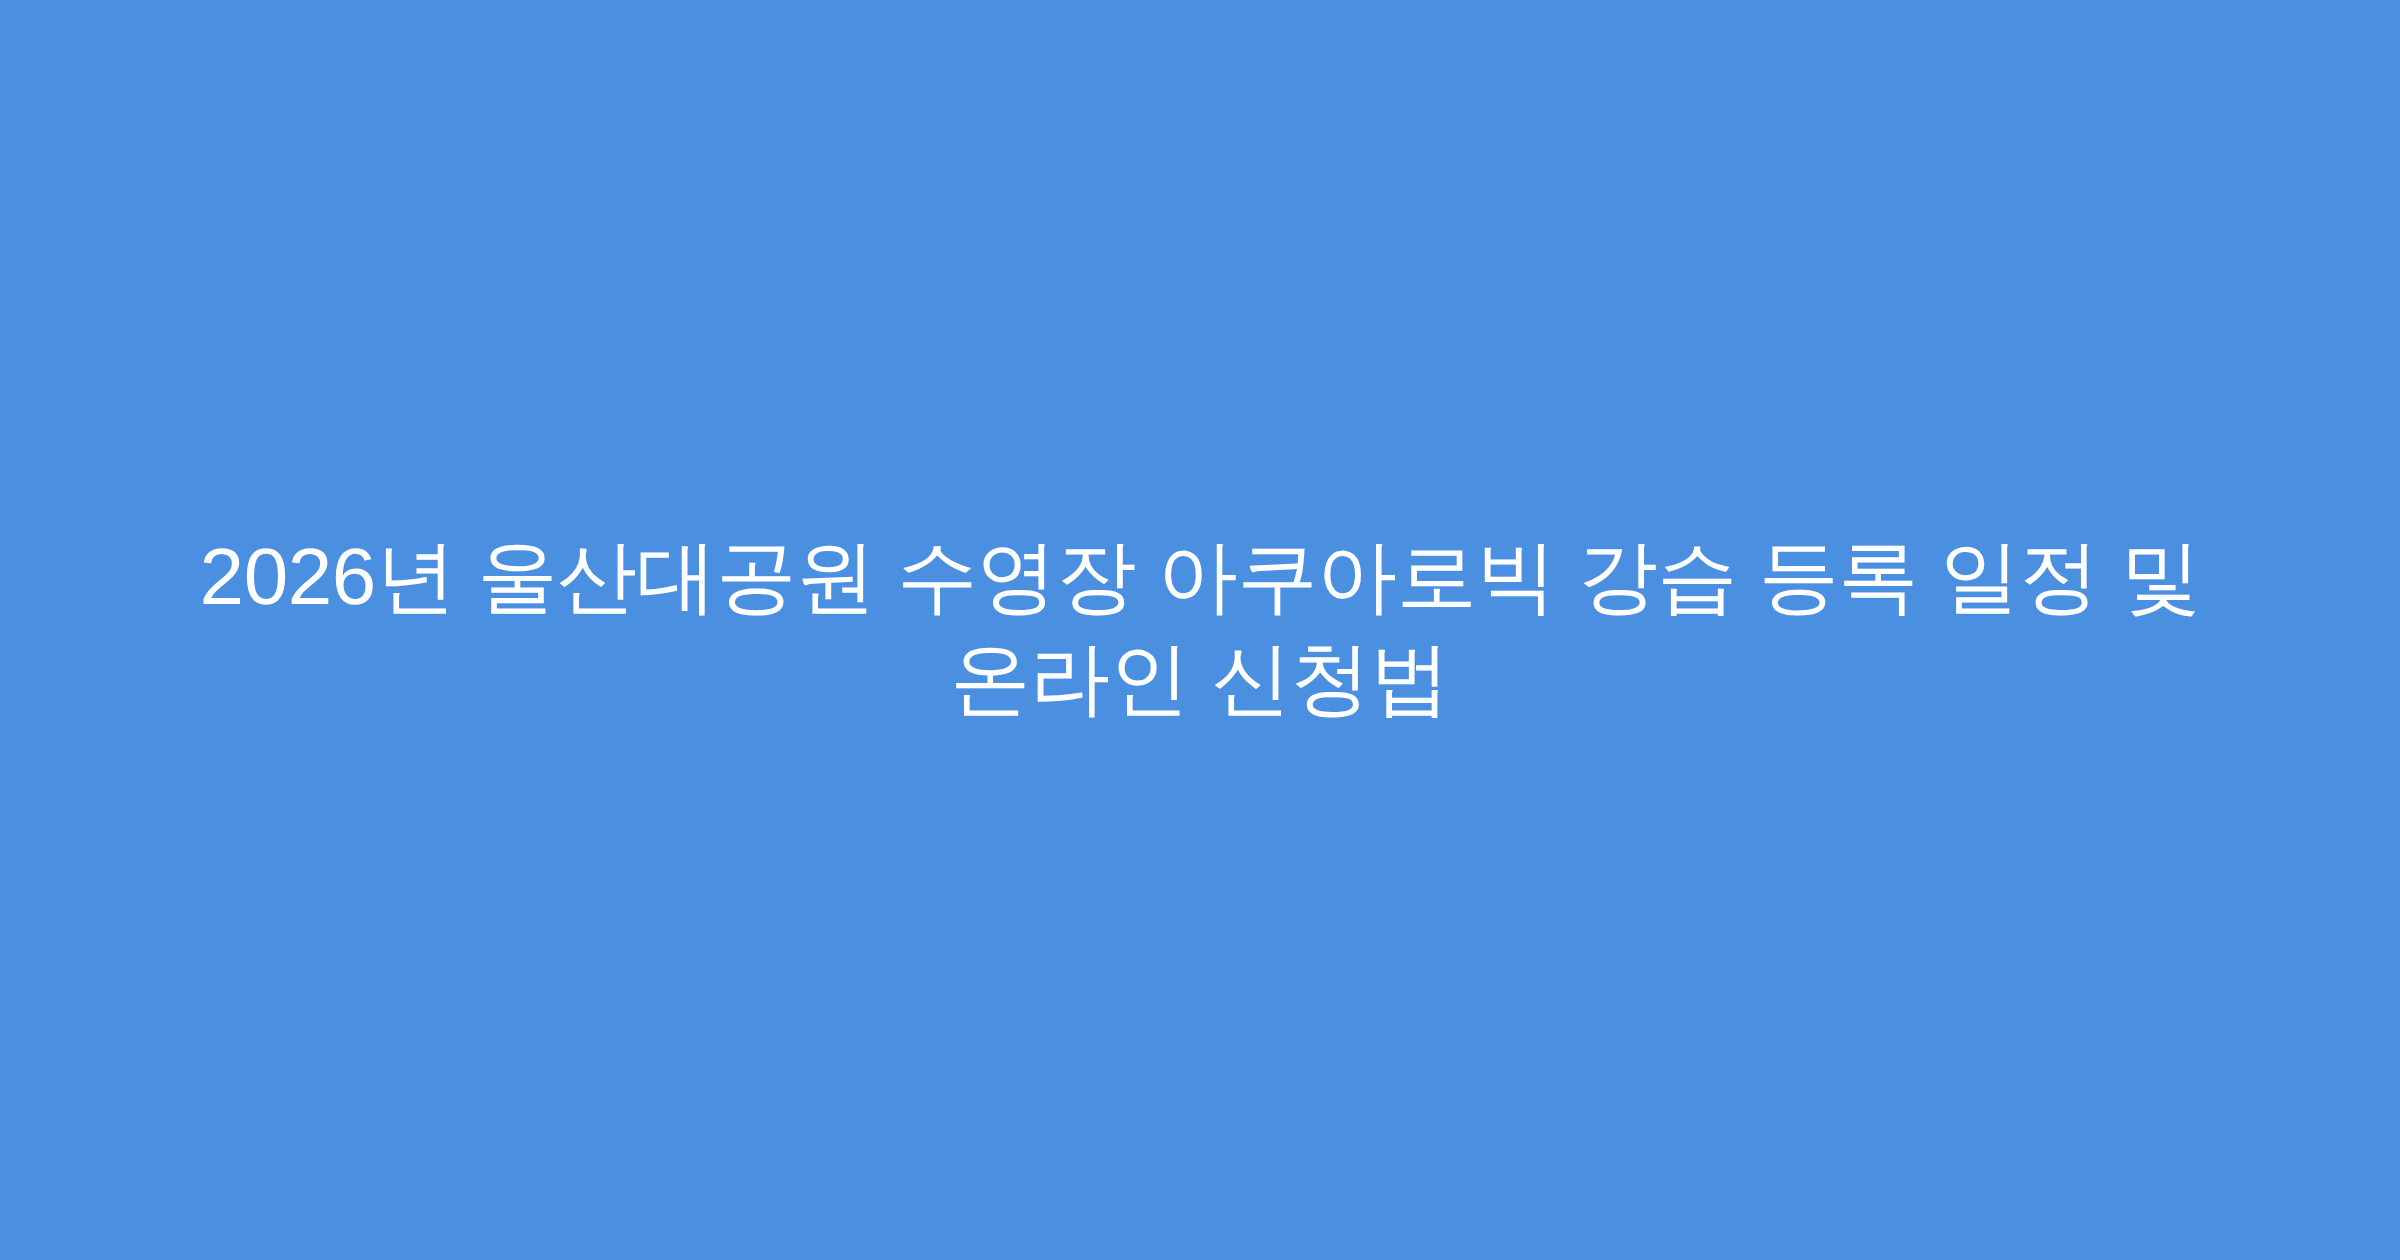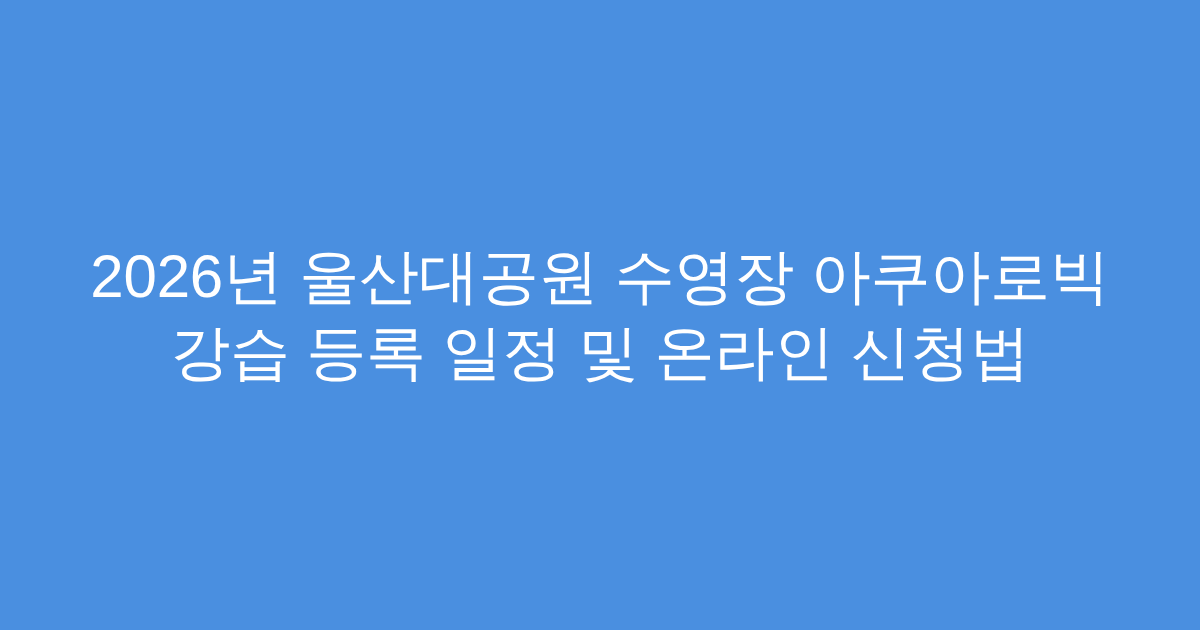--- a/index.html
+++ b/index.html
@@ -30,21 +30,21 @@
     box-sizing: border-box;
     width: 1100px;
     padding: 0 26px;
     text-align: center;
   }
 
   #card-title {
     margin: 0;
     color: #ffffff;
     font-family: "Liberation Sans", "DejaVu Sans", sans-serif;
-    font-size: 60px;
+    font-size: 40px;
     font-weight: 400;
     line-height: 1.27;
     letter-spacing: -0.2px;
     word-break: keep-all;
     white-space: pre-wrap;
     text-rendering: geometricPrecision;
   }
 </style>
 </head>
 <body>

